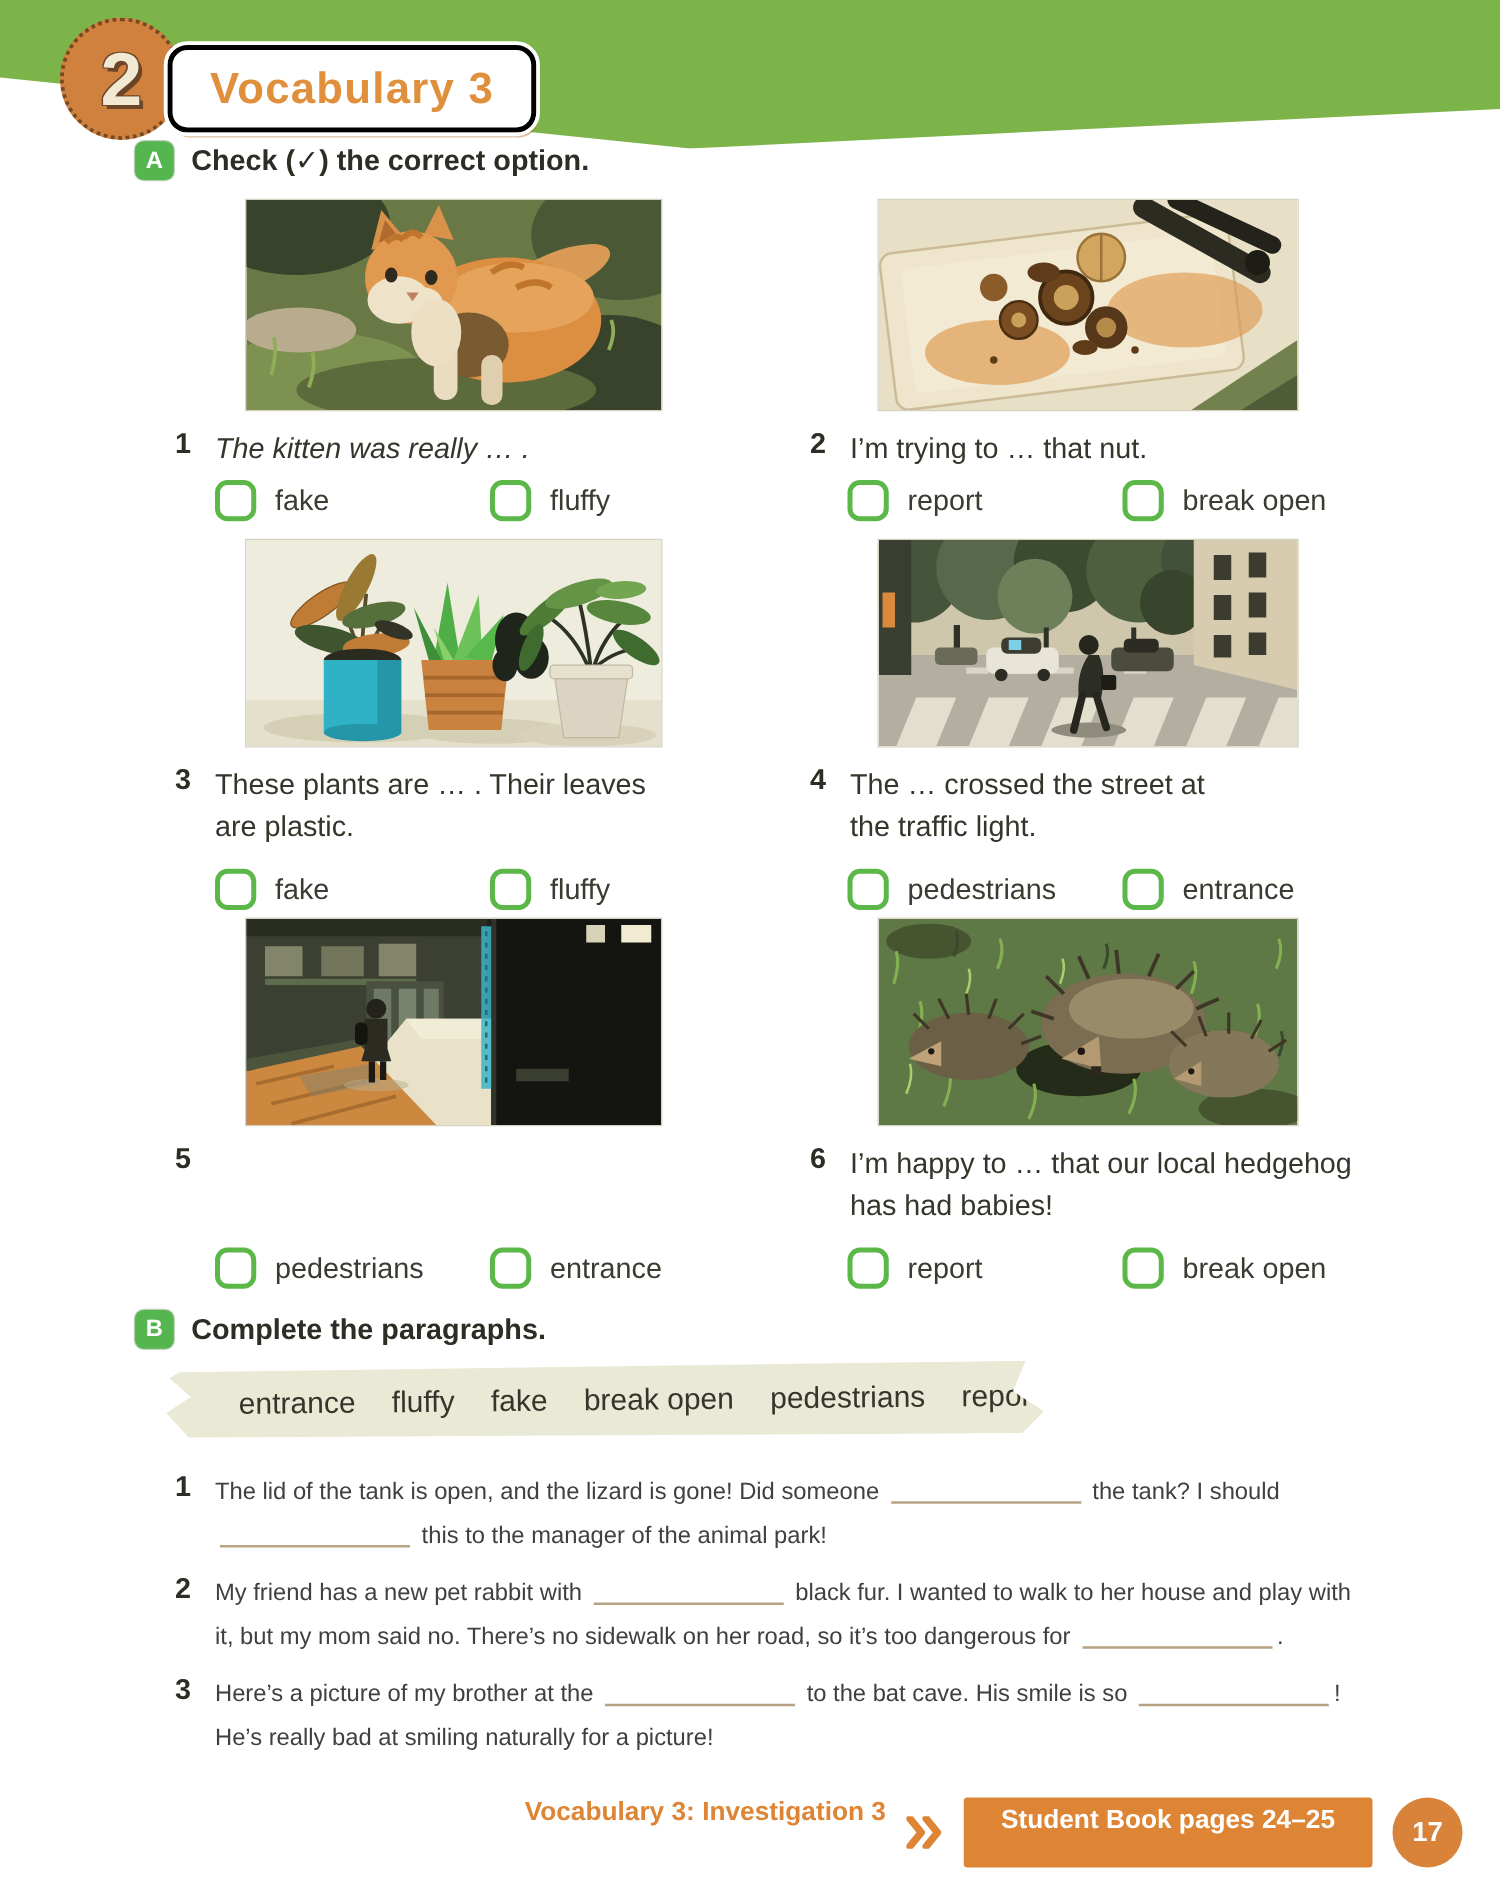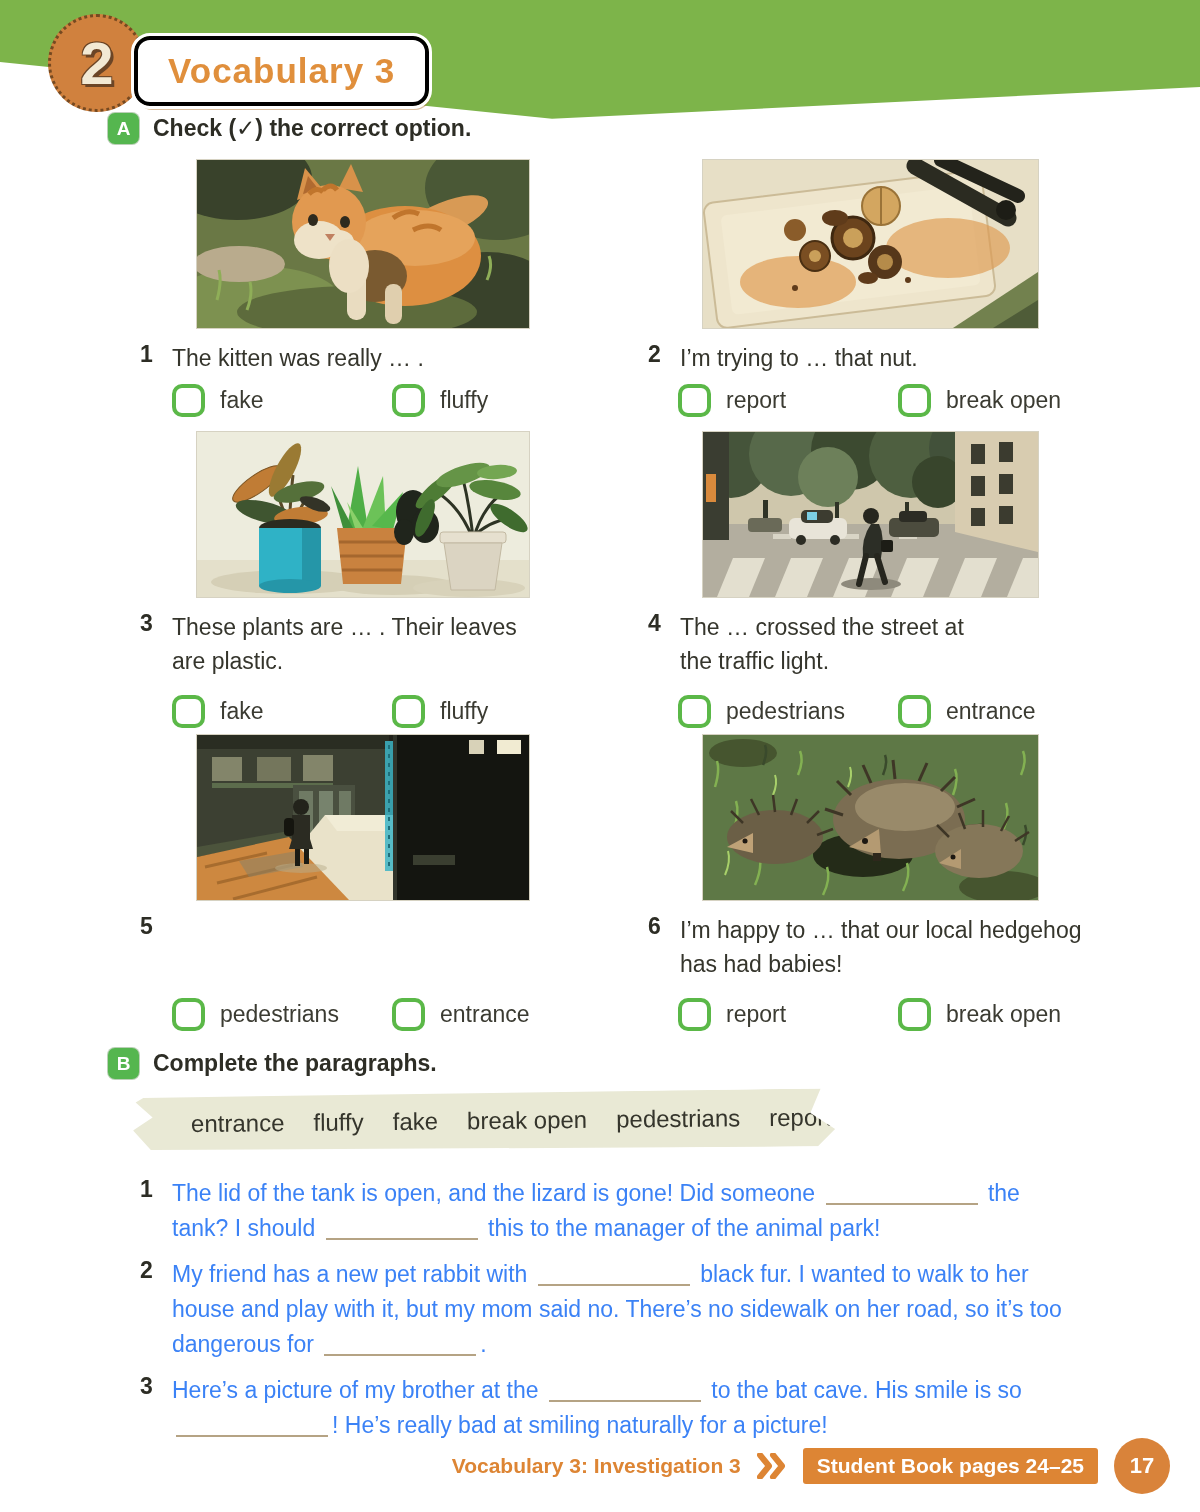--- a/index.html
+++ b/index.html
@@ -38,28 +38,28 @@
   .optlabel{font-size:23px;color:#3b3b32;}
   
   .ribbon{position:absolute;left:133px;top:1092px;width:702px;height:58px;background:#e9e9d5;
         transform:rotate(-.6deg);
         clip-path:polygon(1.5% 4%,98% 0%,96.5% 42%,100% 70%,97.5% 100%,2.5% 94%,0% 60%,2.8% 38%,.4% 12%);
         display:flex;align-items:center;gap:29px;padding-left:58px;box-sizing:border-box;}
   .ribbon span{font-size:24px;color:#35352c;}
   .paras{position:absolute;left:140px;top:1176px;width:942px;}
   .para{display:flex;margin-bottom:11px;}
   .para-num{width:32px;flex:none;font-size:23px;font-weight:800;color:#2d2d25;}
-  .para-text{flex:1;font-size:23px;line-height:35px;color:#3b82f6;}
+  .para-text{flex:1;font-size:19px;line-height:35px;color:#404040;}
   .blank{display:inline-block;width:152px;height:1em;border-bottom:2px solid #b5a384;
         vertical-align:-4px;margin:0 4px;}
   
-  .footer{position:absolute;top:1438px;right:30px;display:flex;align-items:center;gap:16px;}
+  .footer{position:absolute;top:1438px;right:30px;display:flex;gap:16px;}
   .footer-left{font-size:21px;font-weight:800;color:#dd8534;}
   .chev{display:flex;align-items:center;}
-  .book-tab{background:#dd8534;color:#fff;font-size:21px;font-weight:800;padding:6px 14px;
+  .book-tab{background:#dd8534;color:#fff;font-size:21px;font-weight:800;padding:6px 30px;
         border-radius:3px;}
   .page-circle{width:56px;height:56px;border-radius:50%;background:#d9833a;color:#fff;
         display:flex;align-items:center;justify-content:center;font-size:22px;font-weight:800;}
 </style>
 </head>
 <body>
 
 <div class="page">
 
   <div class="band"></div>
@@ -98,21 +98,21 @@
       <ellipse cx="122" cy="80" rx="25" ry="19" fill="#eee2c8"></ellipse>
       <ellipse cx="142" cy="82" rx="15" ry="12" fill="#eee2c8"></ellipse>
       <ellipse cx="152" cy="106" rx="20" ry="27" fill="#ecdfc4"></ellipse>
       <ellipse cx="116" cy="60" rx="5" ry="6" fill="#2e2a1e"></ellipse>
       <ellipse cx="148" cy="62" rx="5" ry="6" fill="#2e2a1e"></ellipse>
       <polygon points="128,74 138,74 133,81" fill="#c08060"></polygon>
       <path d="M112,34 q8,-8 14,-2 M126,30 q8,-8 14,0 M196,58 q14,-10 26,-4 M216,70 q16,-8 28,0" stroke="#c0752c" stroke-width="5" fill="none"></path>
     </svg>
     <div class="qline">
       <span class="qnum">1</span>
-      <span class="qtext" style="width:380px;">The kitten was really … .</span>
+      <span class="qtext" style="width:380px;font-style:italic;">The kitten was really … .</span>
     </div>
     <div class="opts" style="margin-left:32px;">
       <div class="opt first">
         <span class="cb"></span>
         <span class="optlabel">fake</span>
       </div>
       <div class="opt">
         <span class="cb"></span>
         <span class="optlabel">fluffy</span>
       </div>

